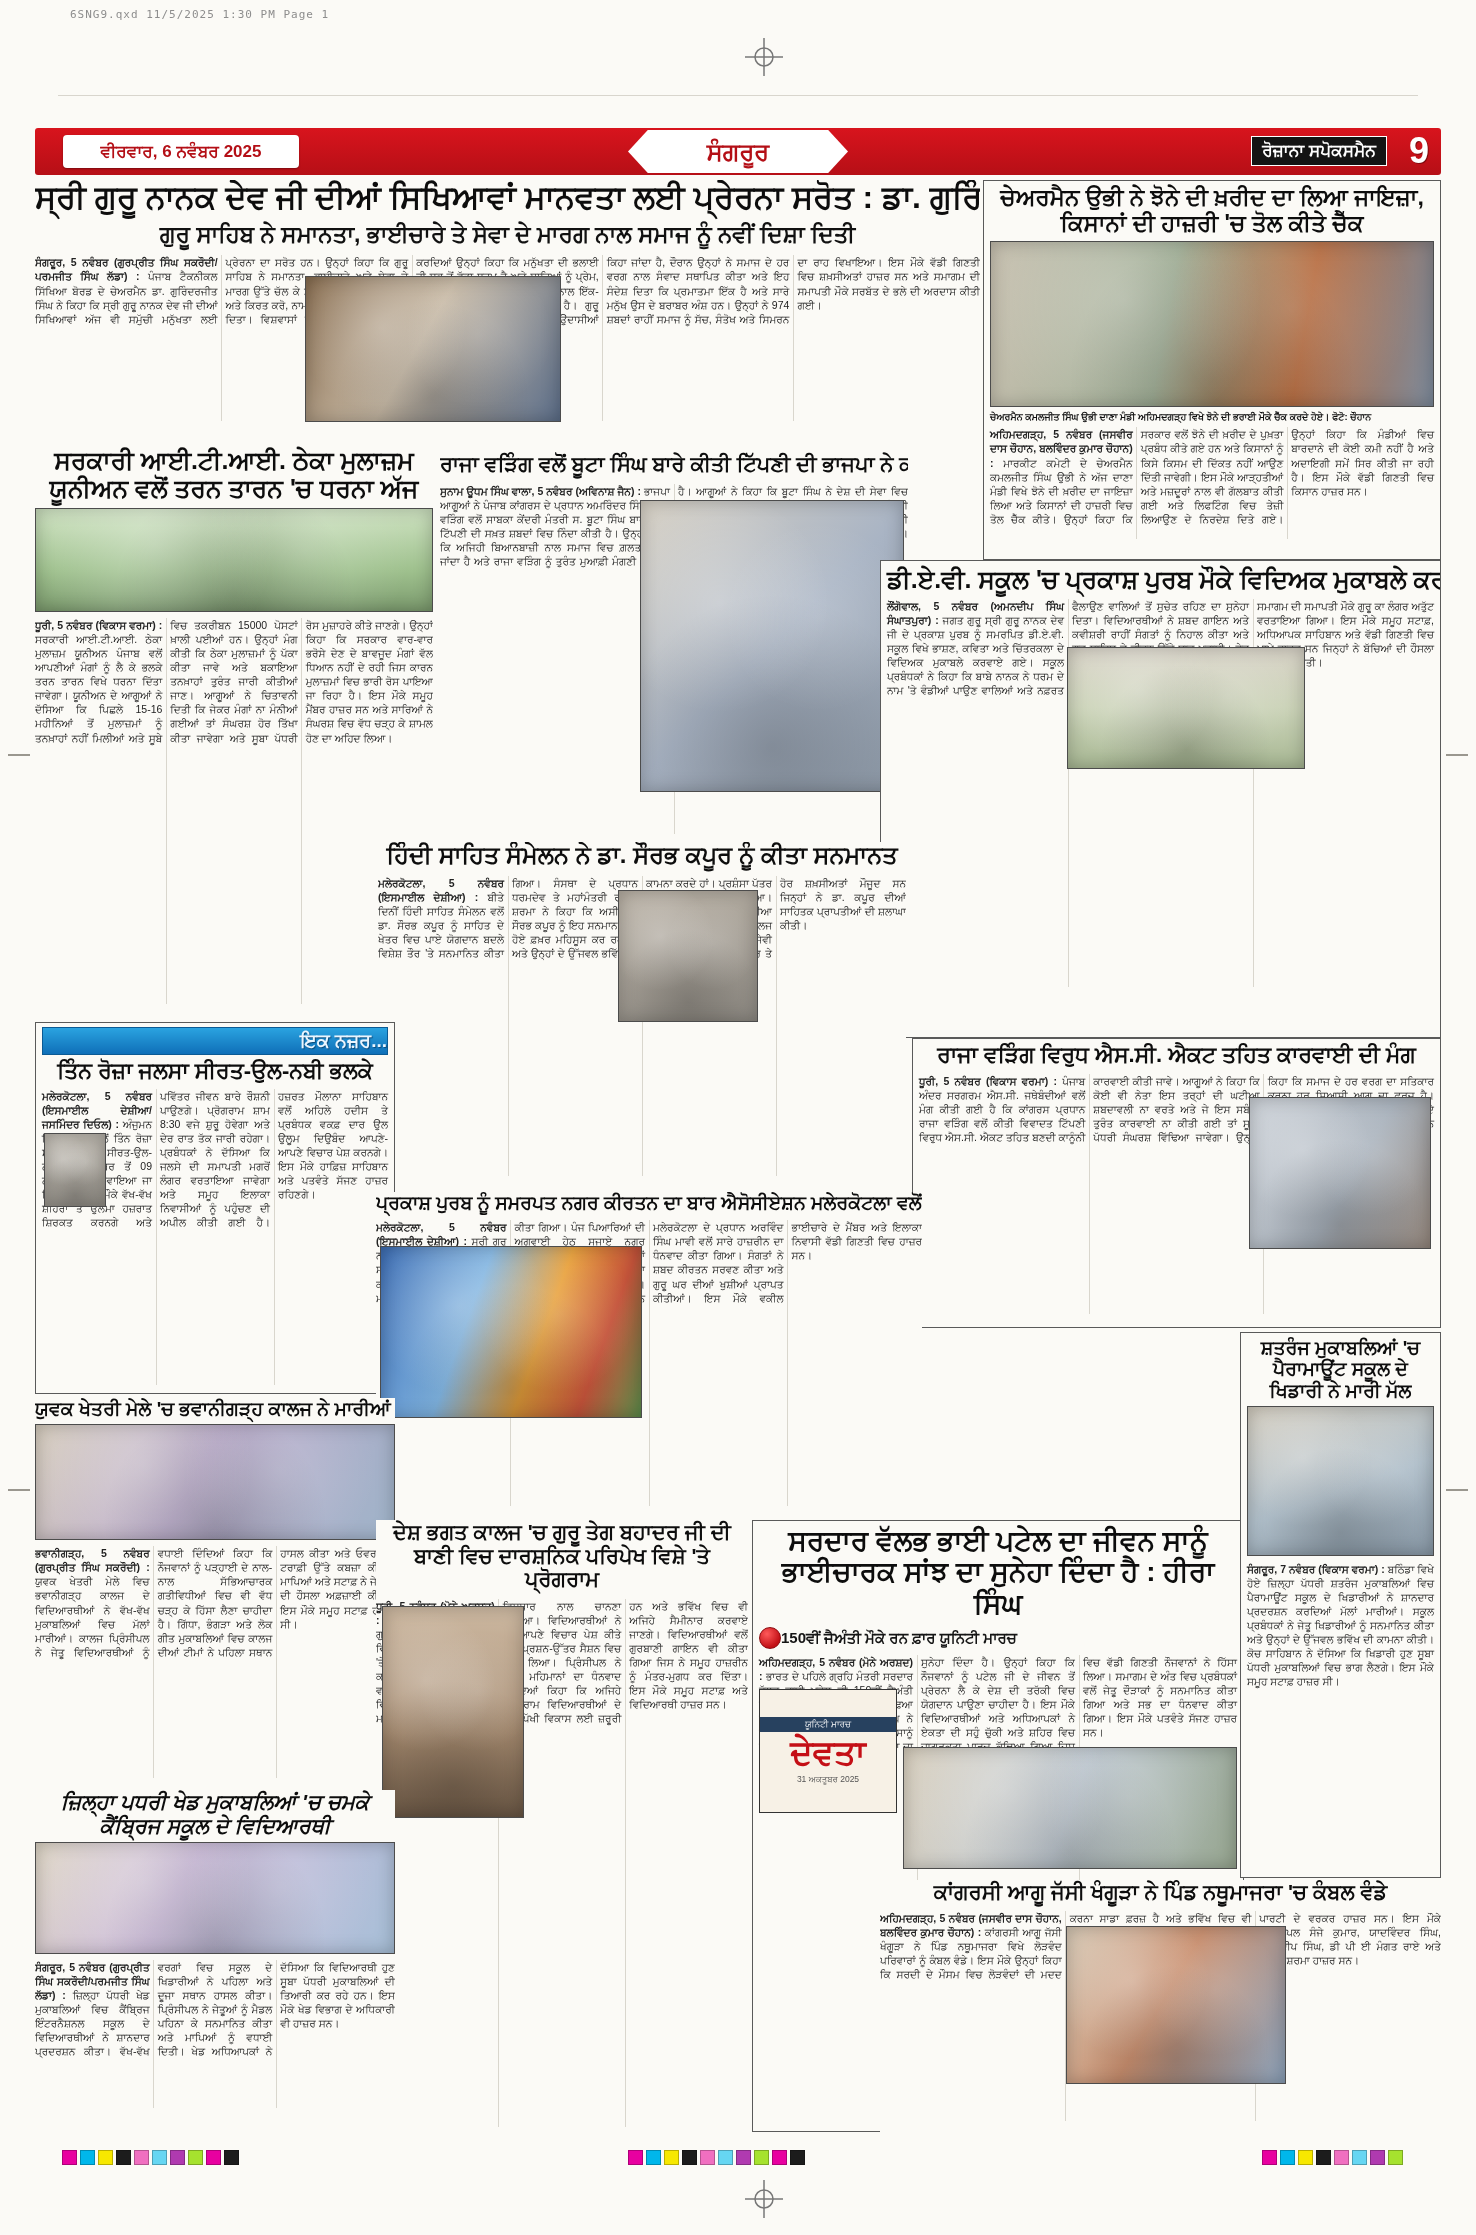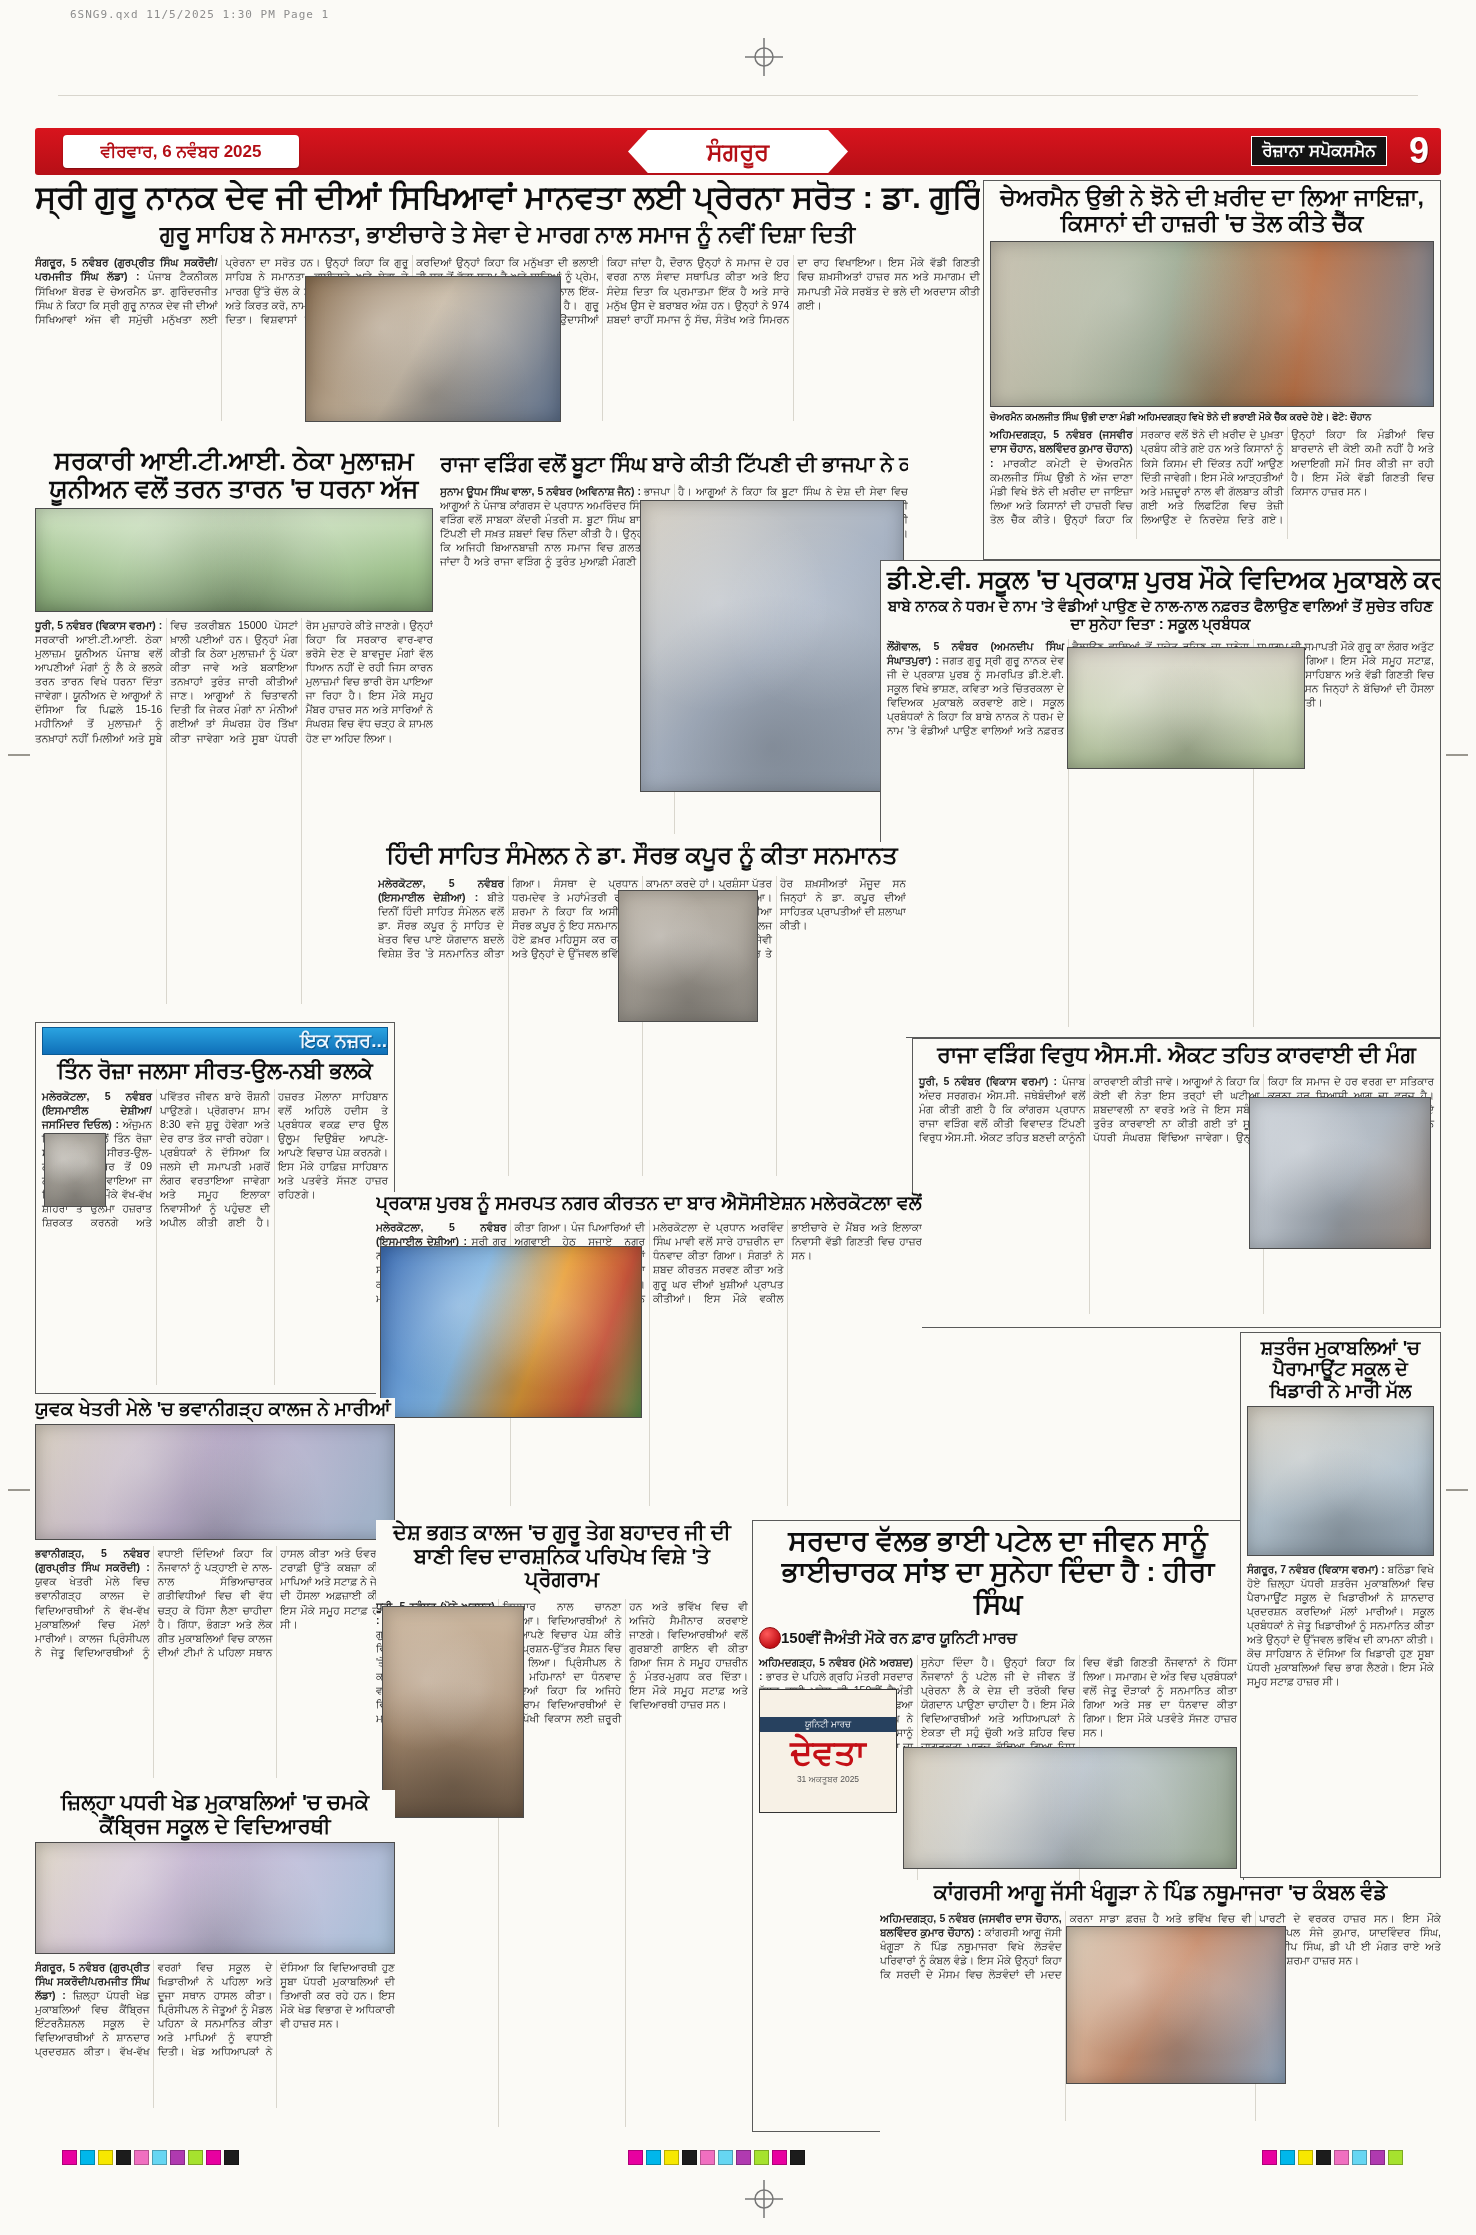--- a/index.html
+++ b/index.html
@@ -109,21 +109,20 @@
     <div class="hl nowrap" style="font-size:21px;">ਰਾਜਾ ਵੜਿੰਗ ਵਲੋਂ ਬੂਟਾ ਸਿੰਘ ਬਾਰੇ ਕੀਤੀ ਟਿੱਪਣੀ ਦੀ ਭਾਜਪਾ ਨੇ ਕੀਤੀ ਨਿੰਦਾ</div>
     <div class="bd" style="margin-top:8px;height:350px;column-count:2;">
       <span class="dl">ਸੁਨਾਮ ਊਧਮ ਸਿੰਘ ਵਾਲਾ, 5 ਨਵੰਬਰ (ਅਵਿਨਾਸ਼ ਜੈਨ) :</span>
       <span>ਭਾਜਪਾ ਆਗੂਆਂ ਨੇ ਪੰਜਾਬ ਕਾਂਗਰਸ ਦੇ ਪ੍ਰਧਾਨ ਅਮਰਿੰਦਰ ਸਿੰਘ ਰਾਜਾ ਵੜਿੰਗ ਵਲੋਂ ਸਾਬਕਾ ਕੇਂਦਰੀ ਮੰਤਰੀ ਸ. ਬੂਟਾ ਸਿੰਘ ਬਾਰੇ ਕੀਤੀ ਟਿੱਪਣੀ ਦੀ ਸਖ਼ਤ ਸ਼ਬਦਾਂ ਵਿਚ ਨਿੰਦਾ ਕੀਤੀ ਹੈ। ਉਨ੍ਹਾਂ ਕਿਹਾ ਕਿ ਅਜਿਹੀ ਬਿਆਨਬਾਜ਼ੀ ਨਾਲ ਸਮਾਜ ਵਿਚ ਗ਼ਲਤ ਸੁਨੇਹਾ ਜਾਂਦਾ ਹੈ ਅਤੇ ਰਾਜਾ ਵੜਿੰਗ ਨੂੰ ਤੁਰੰਤ ਮੁਆਫ਼ੀ ਮੰਗਣੀ ਚਾਹੀਦੀ ਹੈ। ਆਗੂਆਂ ਨੇ ਕਿਹਾ ਕਿ ਬੂਟਾ ਸਿੰਘ ਨੇ ਦੇਸ਼ ਦੀ ਸੇਵਾ ਵਿਚ ਅਹਿਮ ਯੋਗਦਾਨ ਪਾਇਆ ਅਤੇ ਉਨ੍ਹਾਂ ਦਾ ਅਪਮਾਨ ਕਿਸੇ ਵੀ ਕੀਮਤ 'ਤੇ ਬਰਦਾਸ਼ਤ ਨਹੀਂ ਕੀਤਾ ਜਾਵੇਗਾ। ਉਨ੍ਹਾਂ ਮੰਗ ਕੀਤੀ ਕਿ ਕਾਂਗਰਸ ਹਾਈਕਮਾਨ ਇਸ ਮਾਮਲੇ ਦਾ ਗੰਭੀਰ ਨੋਟਿਸ ਲਵੇ। ਇਸ ਮੌਕੇ ਹੋਰ ਆਗੂ ਵੀ ਹਾਜ਼ਰ ਸਨ।</span>
     </div>
     <div class="ph" style="left:200px;top:48px;width:264px;height:292px;background:linear-gradient(135deg,#d8d2c6,#a9b4c4 50%,#8e9aa8);"></div>
   </div>
 
   <div class="art boxed" style="left:880px;top:560px;width:561px;height:478px;">
     <div class="hl nowrap" style="font-size:25px;">ਡੀ.ਏ.ਵੀ. ਸਕੂਲ 'ਚ ਪ੍ਰਕਾਸ਼ ਪੁਰਬ ਮੌਕੇ ਵਿਦਿਅਕ ਮੁਕਾਬਲੇ ਕਰਵਾਏ</div>
-    <div class="sub" style="font-size:15px;margin-top:4px;">ਬਾਬੇ ਨਾਨਕ ਨੇ ਧਰਮ ਦੇ ਨਾਮ 'ਤੇ ਵੰਡੀਆਂ ਪਾਉਣ ਦੇ ਨਾਲ-ਨਾਲ ਨਫ਼ਰਤ ਫੈਲਾਉਣ ਵਾਲਿਆਂ ਤੋਂ ਸੁਚੇਤ ਰਹਿਣ ਦਾ ਸੁਨੇਹਾ ਦਿਤਾ : ਸਕੂਲ ਪ੍ਰਬੰਧਕ</div>
     <div class="bd" style="margin-top:6px;height:388px;column-count:3;">
       <span class="dl">ਲੌਂਗੋਵਾਲ, 5 ਨਵੰਬਰ (ਅਮਨਦੀਪ ਸਿੰਘ ਸੰਘਾਤਪੁਰਾ) :</span>
       <span>ਜਗਤ ਗੁਰੂ ਸ੍ਰੀ ਗੁਰੂ ਨਾਨਕ ਦੇਵ ਜੀ ਦੇ ਪ੍ਰਕਾਸ਼ ਪੁਰਬ ਨੂੰ ਸਮਰਪਿਤ ਡੀ.ਏ.ਵੀ. ਸਕੂਲ ਵਿਖੇ ਭਾਸ਼ਣ, ਕਵਿਤਾ ਅਤੇ ਚਿੱਤਰਕਲਾ ਦੇ ਵਿਦਿਅਕ ਮੁਕਾਬਲੇ ਕਰਵਾਏ ਗਏ। ਸਕੂਲ ਪ੍ਰਬੰਧਕਾਂ ਨੇ ਕਿਹਾ ਕਿ ਬਾਬੇ ਨਾਨਕ ਨੇ ਧਰਮ ਦੇ ਨਾਮ 'ਤੇ ਵੰਡੀਆਂ ਪਾਉਣ ਵਾਲਿਆਂ ਅਤੇ ਨਫ਼ਰਤ ਫੈਲਾਉਣ ਵਾਲਿਆਂ ਤੋਂ ਸੁਚੇਤ ਰਹਿਣ ਦਾ ਸੁਨੇਹਾ ਦਿਤਾ। ਵਿਦਿਆਰਥੀਆਂ ਨੇ ਸ਼ਬਦ ਗਾਇਨ ਅਤੇ ਕਵੀਸ਼ਰੀ ਰਾਹੀਂ ਸੰਗਤਾਂ ਨੂੰ ਨਿਹਾਲ ਕੀਤਾ ਅਤੇ ਗੁਰੂ ਸਾਹਿਬ ਦੇ ਜੀਵਨ ਉੱਤੇ ਝਾਤ ਪਵਾਈ। ਜੇਤੂ ਵਿਦਿਆਰਥੀਆਂ ਨੂੰ ਇਨਾਮ ਦੇ ਕੇ ਸਨਮਾਨਿਤ ਕੀਤਾ ਗਿਆ ਅਤੇ ਭਵਿੱਖ ਵਿਚ ਵੀ ਅਜਿਹੇ ਮੁਕਾਬਲੇ ਕਰਵਾਉਣ ਦਾ ਭਰੋਸਾ ਦਿਤਾ ਗਿਆ। ਸਮਾਗਮ ਦੀ ਸਮਾਪਤੀ ਮੌਕੇ ਗੁਰੂ ਕਾ ਲੰਗਰ ਅਤੁੱਟ ਵਰਤਾਇਆ ਗਿਆ। ਇਸ ਮੌਕੇ ਸਮੂਹ ਸਟਾਫ਼, ਅਧਿਆਪਕ ਸਾਹਿਬਾਨ ਅਤੇ ਵੱਡੀ ਗਿਣਤੀ ਵਿਚ ਮਾਪੇ ਹਾਜ਼ਰ ਸਨ ਜਿਨ੍ਹਾਂ ਨੇ ਬੱਚਿਆਂ ਦੀ ਹੌਸਲਾ ਅਫ਼ਜ਼ਾਈ ਕੀਤੀ।</span>
     </div>
     <div class="ph" style="left:186px;top:86px;width:238px;height:122px;background:linear-gradient(180deg,#d9d4c8,#cbd3b8 50%,#a8b894);"></div>
   </div>
 
   <div class="art" style="left:378px;top:842px;width:528px;height:348px;">
     <div class="hl nowrap" style="font-size:24px;">ਹਿੰਦੀ ਸਾਹਿਤ ਸੰਮੇਲਨ ਨੇ ਡਾ. ਸੌਰਭ ਕਪੂਰ ਨੂੰ ਕੀਤਾ ਸਨਮਾਨਤ</div>
     <div class="bd" style="margin-top:7px;height:300px;column-count:4;">
@@ -200,21 +199,21 @@
   <div class="art boxed" style="left:1240px;top:1332px;width:201px;height:546px;">
     <div class="hl" style="font-size:19px;">ਸ਼ਤਰੰਜ ਮੁਕਾਬਲਿਆਂ 'ਚ ਪੈਰਾਮਾਊਂਟ ਸਕੂਲ ਦੇ ਖਿਡਾਰੀ ਨੇ ਮਾਰੀ ਮੱਲ</div>
     <div class="ph" style="position:relative;left:0;top:5px;width:100%;height:150px;background:linear-gradient(160deg,#d5cfc2,#b0bfca 55%,#8898a6);"></div>
     <div class="bd" style="margin-top:11px;height:288px;column-count:1;">
       <span class="dl">ਸੰਗਰੂਰ, 7 ਨਵੰਬਰ (ਵਿਕਾਸ ਵਰਮਾ) :</span>
       <span>ਬਠਿੰਡਾ ਵਿਖੇ ਹੋਏ ਜ਼ਿਲ੍ਹਾ ਪੱਧਰੀ ਸ਼ਤਰੰਜ ਮੁਕਾਬਲਿਆਂ ਵਿਚ ਪੈਰਾਮਾਊਂਟ ਸਕੂਲ ਦੇ ਖਿਡਾਰੀਆਂ ਨੇ ਸ਼ਾਨਦਾਰ ਪ੍ਰਦਰਸ਼ਨ ਕਰਦਿਆਂ ਮੱਲਾਂ ਮਾਰੀਆਂ। ਸਕੂਲ ਪ੍ਰਬੰਧਕਾਂ ਨੇ ਜੇਤੂ ਖਿਡਾਰੀਆਂ ਨੂੰ ਸਨਮਾਨਿਤ ਕੀਤਾ ਅਤੇ ਉਨ੍ਹਾਂ ਦੇ ਉੱਜਵਲ ਭਵਿੱਖ ਦੀ ਕਾਮਨਾ ਕੀਤੀ। ਕੋਚ ਸਾਹਿਬਾਨ ਨੇ ਦੱਸਿਆ ਕਿ ਖਿਡਾਰੀ ਹੁਣ ਸੂਬਾ ਪੱਧਰੀ ਮੁਕਾਬਲਿਆਂ ਵਿਚ ਭਾਗ ਲੈਣਗੇ। ਇਸ ਮੌਕੇ ਸਮੂਹ ਸਟਾਫ਼ ਹਾਜ਼ਰ ਸੀ।</span>
     </div>
   </div>
 
   <div class="art" style="left:35px;top:1790px;width:360px;height:342px;">
-    <div class="hl" style="font-size:21px;">ਜ਼ਿਲ੍ਹਾ ਪਧਰੀ ਖੇਡ ਮੁਕਾਬਲਿਆਂ 'ਚ ਚਮਕੇ ਕੈਂਬ੍ਰਿਜ ਸਕੂਲ ਦੇ ਵਿਦਿਆਰਥੀ</div>
+    <div class="hl" style="font-size:21px;font-style:italic;">ਜ਼ਿਲ੍ਹਾ ਪਧਰੀ ਖੇਡ ਮੁਕਾਬਲਿਆਂ 'ਚ ਚਮਕੇ ਕੈਂਬ੍ਰਿਜ ਸਕੂਲ ਦੇ ਵਿਦਿਆਰਥੀ</div>
     <div class="ph" style="position:relative;left:0;top:5px;width:100%;height:112px;background:linear-gradient(120deg,#e0d8c8,#c9b8d8 40%,#a8c0d8);"></div>
     <div class="bd" style="margin-top:11px;height:148px;column-count:3;">
       <span class="dl">ਸੰਗਰੂਰ, 5 ਨਵੰਬਰ (ਗੁਰਪ੍ਰੀਤ ਸਿੰਘ ਸਕਰੌਦੀ/ਪਰਮਜੀਤ ਸਿੰਘ ਲੱਡਾ) :</span>
       <span>ਜ਼ਿਲ੍ਹਾ ਪੱਧਰੀ ਖੇਡ ਮੁਕਾਬਲਿਆਂ ਵਿਚ ਕੈਂਬ੍ਰਿਜ ਇੰਟਰਨੈਸ਼ਨਲ ਸਕੂਲ ਦੇ ਵਿਦਿਆਰਥੀਆਂ ਨੇ ਸ਼ਾਨਦਾਰ ਪ੍ਰਦਰਸ਼ਨ ਕੀਤਾ। ਵੱਖ-ਵੱਖ ਵਰਗਾਂ ਵਿਚ ਸਕੂਲ ਦੇ ਖਿਡਾਰੀਆਂ ਨੇ ਪਹਿਲਾ ਅਤੇ ਦੂਜਾ ਸਥਾਨ ਹਾਸਲ ਕੀਤਾ। ਪ੍ਰਿੰਸੀਪਲ ਨੇ ਜੇਤੂਆਂ ਨੂੰ ਮੈਡਲ ਪਹਿਨਾ ਕੇ ਸਨਮਾਨਿਤ ਕੀਤਾ ਅਤੇ ਮਾਪਿਆਂ ਨੂੰ ਵਧਾਈ ਦਿਤੀ। ਖੇਡ ਅਧਿਆਪਕਾਂ ਨੇ ਦੱਸਿਆ ਕਿ ਵਿਦਿਆਰਥੀ ਹੁਣ ਸੂਬਾ ਪੱਧਰੀ ਮੁਕਾਬਲਿਆਂ ਦੀ ਤਿਆਰੀ ਕਰ ਰਹੇ ਹਨ। ਇਸ ਮੌਕੇ ਖੇਡ ਵਿਭਾਗ ਦੇ ਅਧਿਕਾਰੀ ਵੀ ਹਾਜ਼ਰ ਸਨ।</span>
     </div>
   </div>
 
   <div class="art" style="left:880px;top:1880px;width:561px;height:252px;background:#fbfaf6;">
     <div class="hl nowrap" style="font-size:21px;">ਕਾਂਗਰਸੀ ਆਗੂ ਜੱਸੀ ਖੰਗੂੜਾ ਨੇ ਪਿੰਡ ਨਥੂਮਾਜਰਾ 'ਚ ਕੰਬਲ ਵੰਡੇ</div>
     <div class="bd" style="margin-top:7px;height:210px;column-count:3;">

